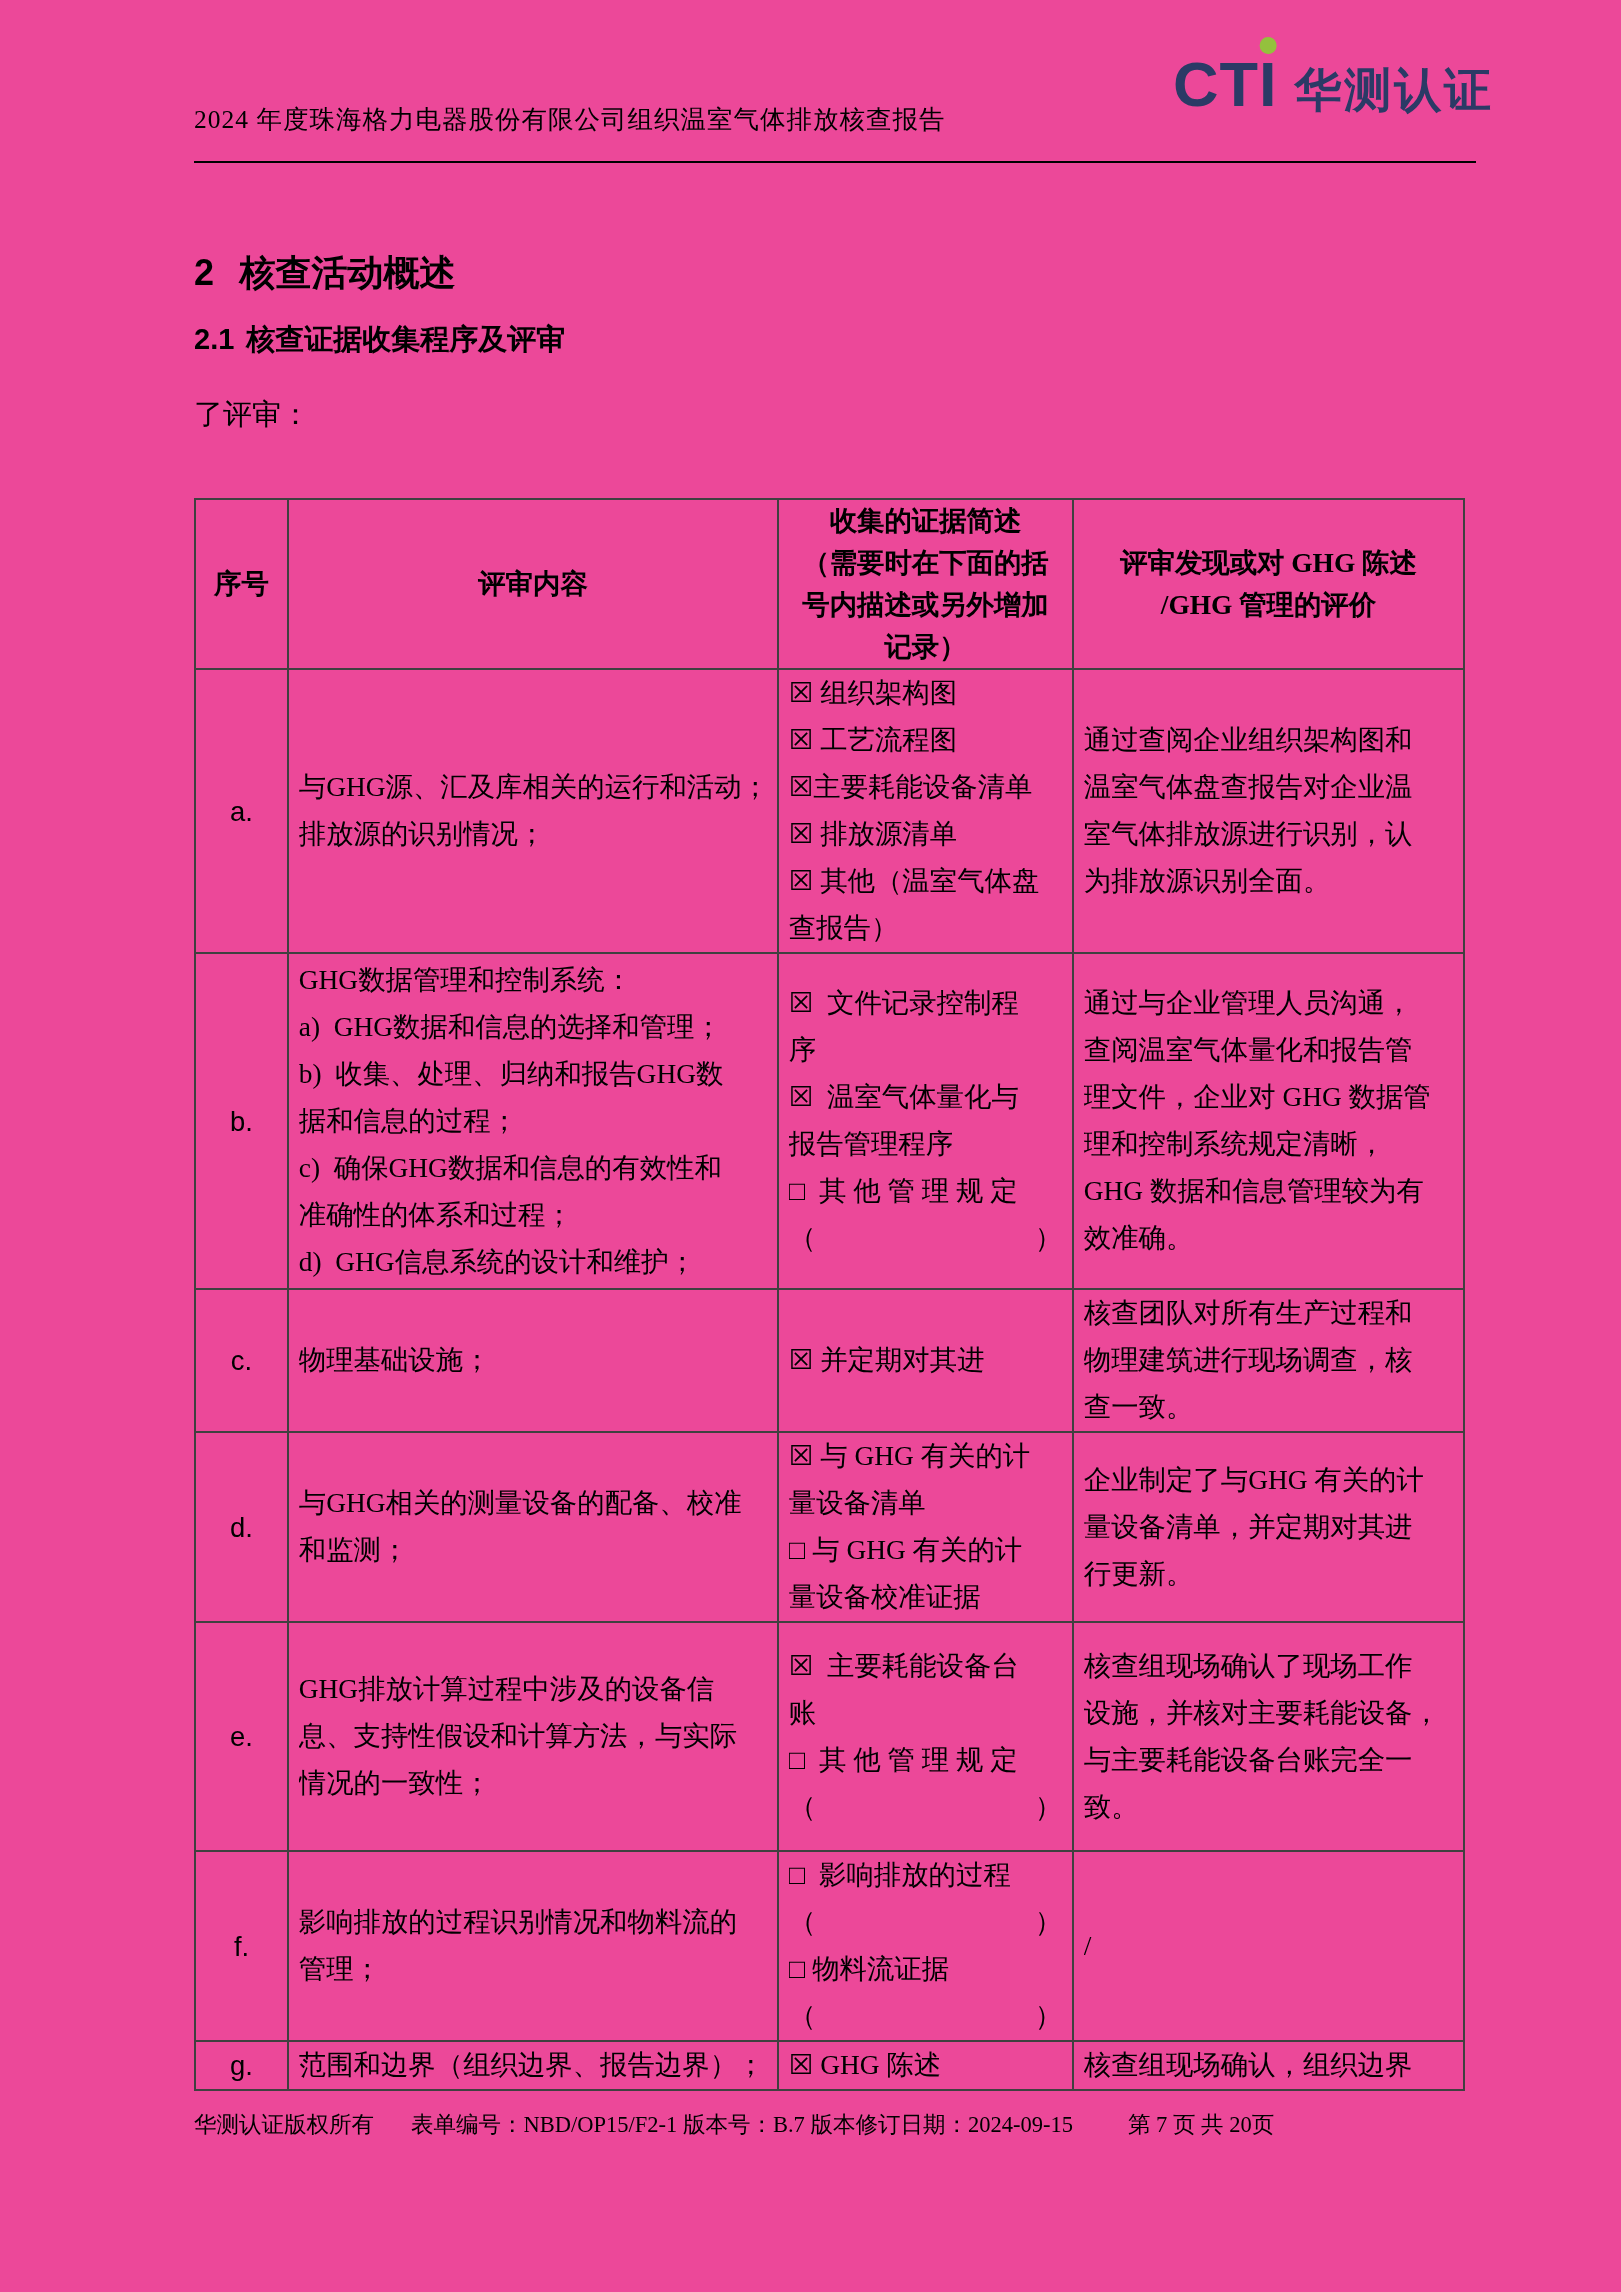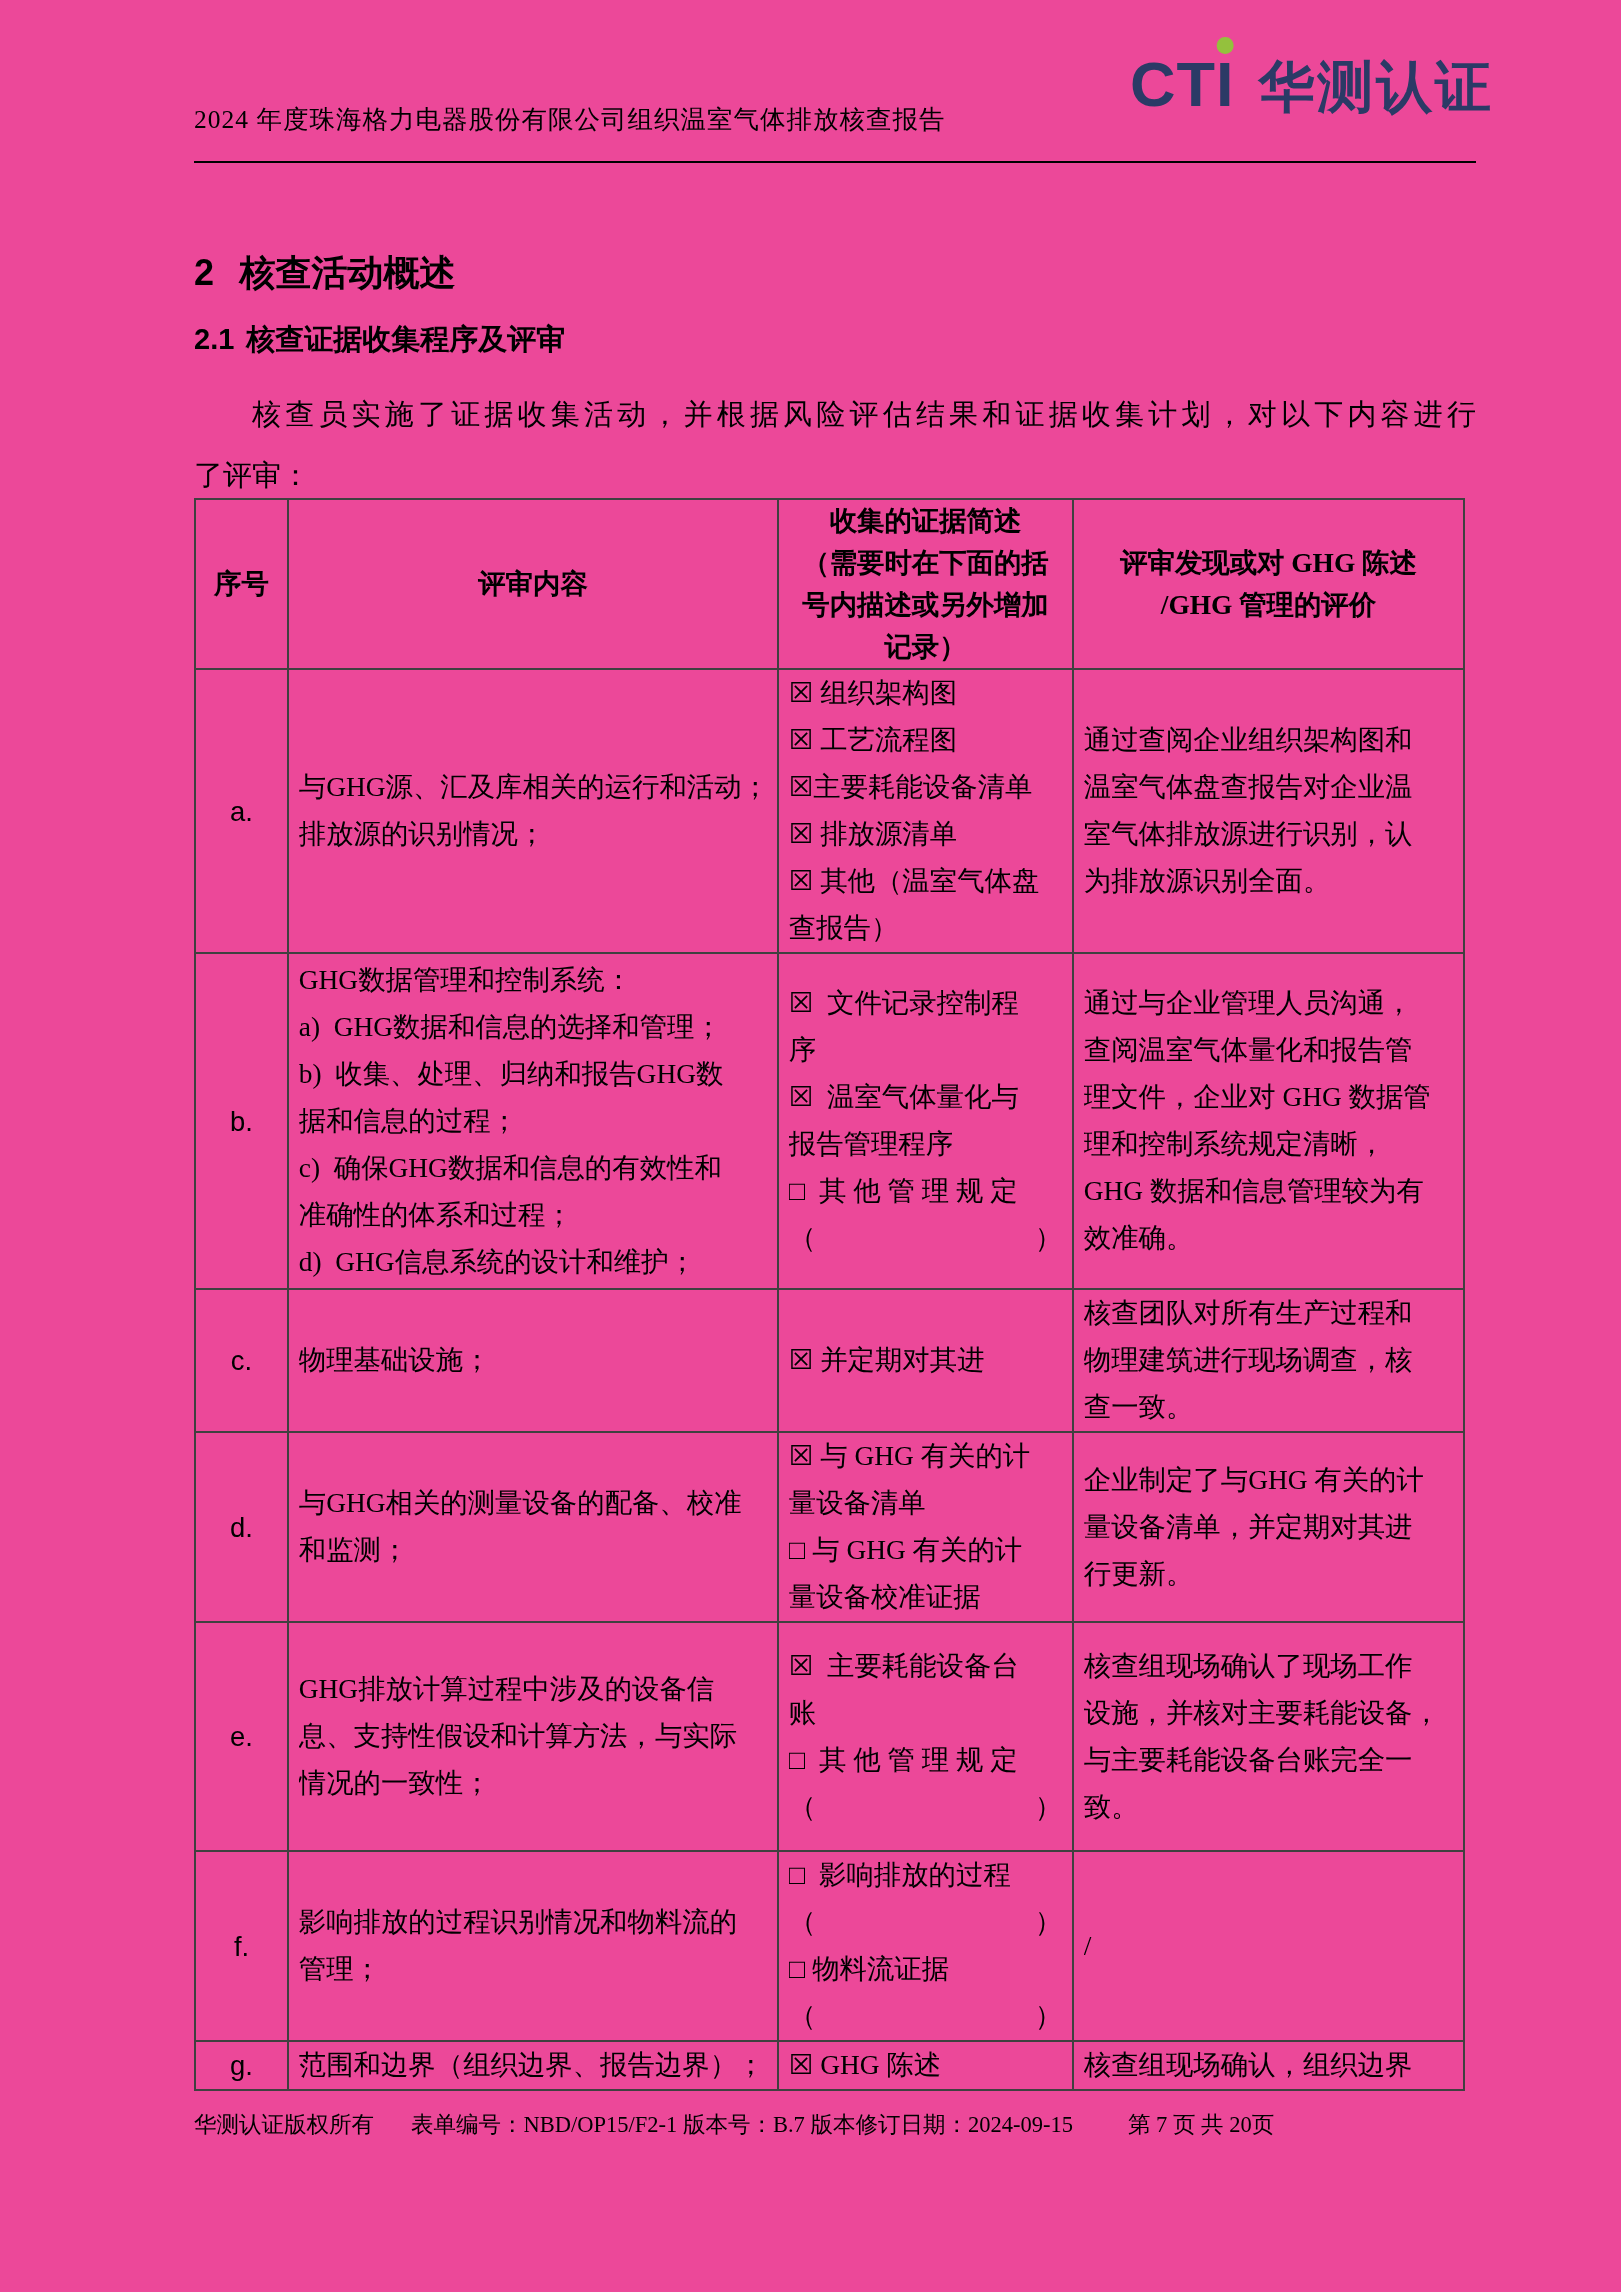--- a/index.html
+++ b/index.html
@@ -7,21 +7,21 @@
         font-family:"Liberation Serif","DejaVu Serif",serif;overflow:hidden;}
 
   
   .header-title{position:absolute;left:194px;top:102px;font-size:25.5px;letter-spacing:1px;}
   .logo{position:absolute;right:127px;top:53px;display:flex;align-items:baseline;
         color:#2b3a66;font-family:"Liberation Sans","DejaVu Sans",sans-serif;font-weight:bold;}
   .logo-cti{font-size:63px;line-height:1;letter-spacing:1px;}
   .logo-i{position:relative;display:inline-block;}
   .logo-dot{position:absolute;left:50%;transform:translateX(-50%);top:-15.7px;
             width:16.7px;height:16.7px;border-radius:50%;background:#94c13d;}
-  .logo-cn{font-size:56px;line-height:1;margin-left:24px;letter-spacing:2.9px;}
+  .logo-cn{font-size:47px;line-height:1;margin-left:17px;letter-spacing:2.9px;}
   .header-rule{position:absolute;left:194px;width:1282px;top:161px;border-top:2.9px solid #000;height:0;}
 
   
   .h1{position:absolute;left:194px;top:249px;font-size:36px;font-weight:bold;
       font-family:"Liberation Sans","DejaVu Sans",sans-serif;}
   .h1 .num{margin-right:25.5px;}
   .h2{position:absolute;left:194px;top:320px;font-size:29px;font-weight:bold;
       font-family:"Liberation Sans","DejaVu Sans",sans-serif;}
   .h2 .num{margin-right:11.8px;margin-top:20px;}
 
@@ -64,21 +64,20 @@
 
   <div class="h1">
     <span class="num">2</span><span>核查活动概述</span>
   </div>
 
   <div class="h2">
     <span class="num">2.1</span><span>核查证据收集程序及评审</span>
   </div>
 
   <div class="intro">
-    <div class="l1">核查员实施了证据收集活动，并根据风险评估结果和证据收集计划，对以下内容进行</div>
     <div class="l2">了评审：</div>
   </div>
 
   <table class="review-table">
     <colgroup>
         <col class="w1">
         <col class="w2">
         <col class="w3">
         <col class="w4">
       </colgroup>

